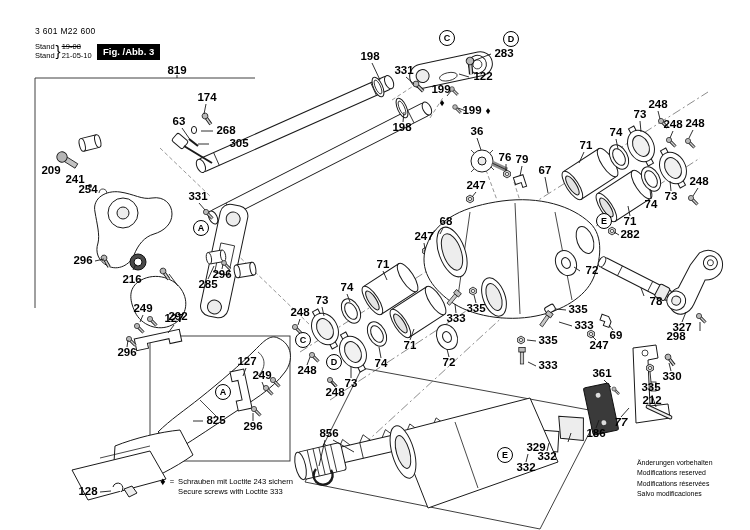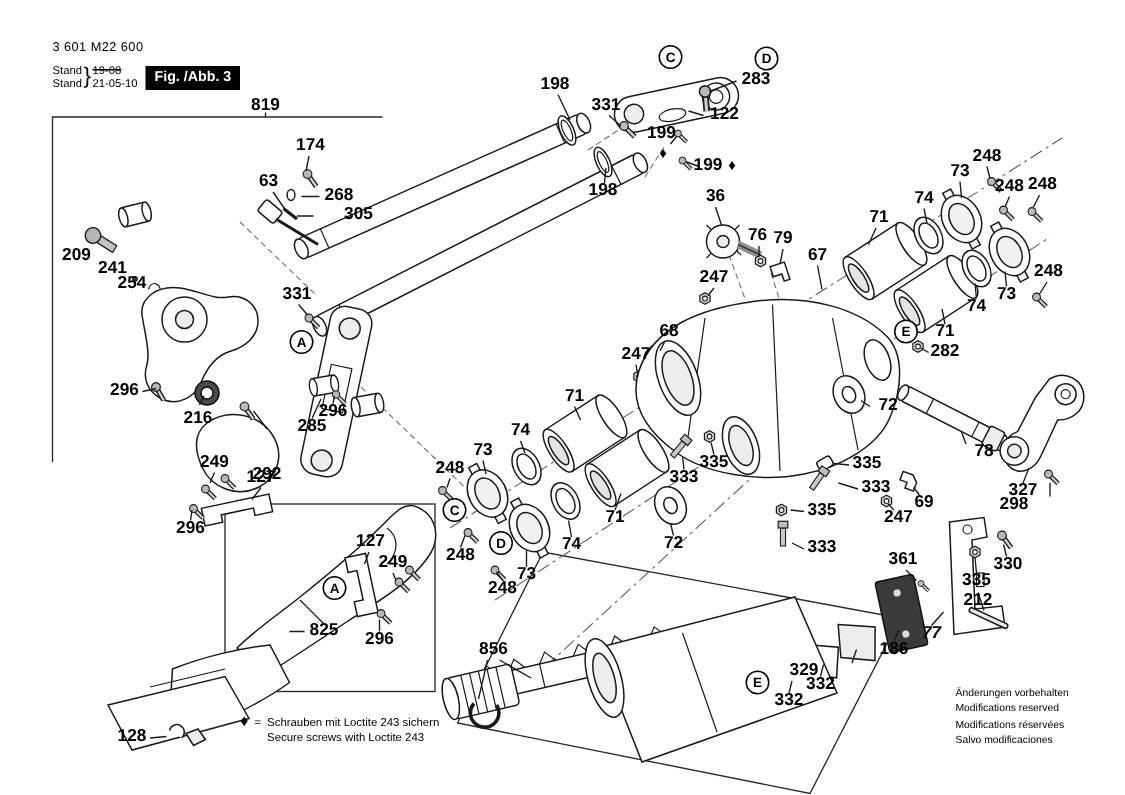--- a/index.html
+++ b/index.html
@@ -357,21 +357,21 @@
     </div>
   </div>
 </div>
 <div class="figbox">Fig. /Abb. 3</div>
 
 <div class="legend">
   <span class="dia">♦</span>
   <span>=</span>
   <div>
     <div>Schrauben mit Loctite 243 sichern</div>
-    <div>Secure screws with Loctite 243</div>
+    <div>Secure screws with Loctite 333</div>
   </div>
 </div>
 
 <div class="footer">
       <div>Änderungen vorbehalten</div>
       <div>Modifications reserved</div>
       <div>Modifications réservées</div>
       <div>Salvo modificaciones</div>
     </div>
 

